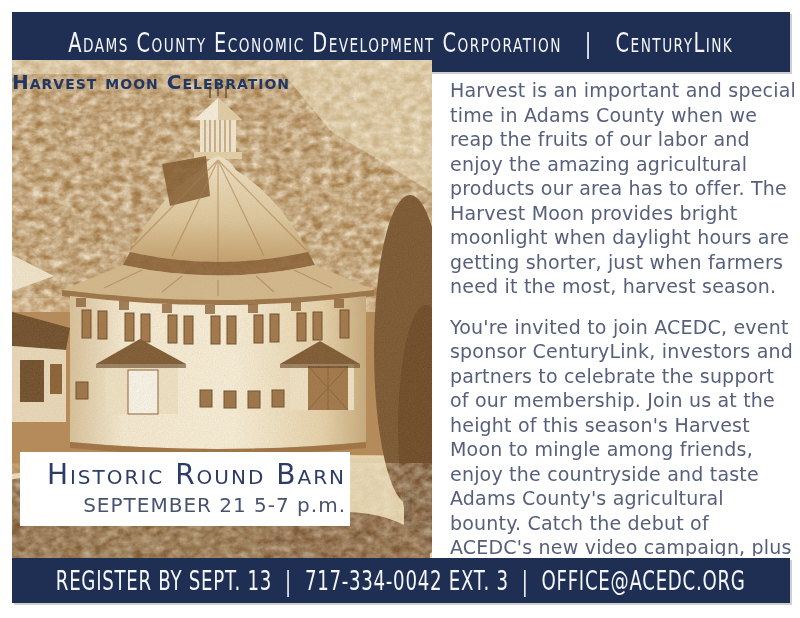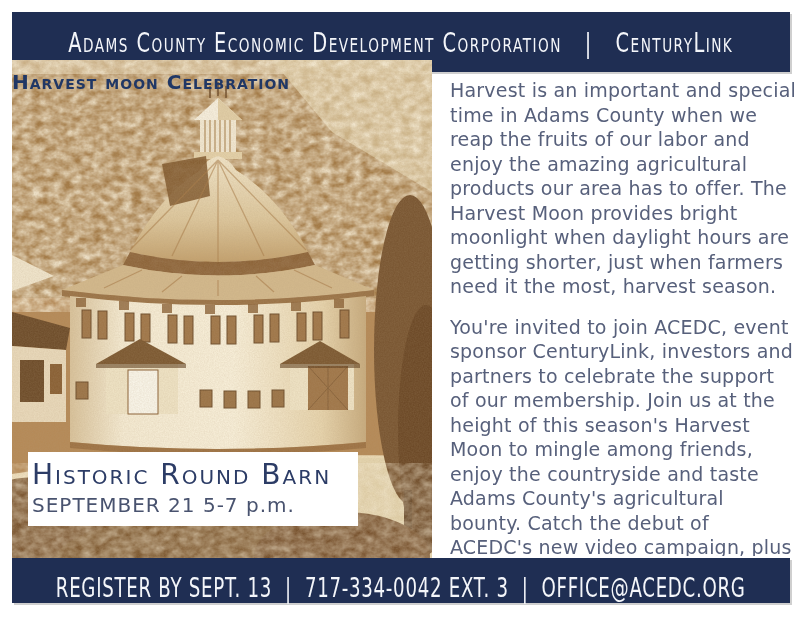--- a/index.html
+++ b/index.html
@@ -13,40 +13,40 @@
   .page{
     position:relative;width:800px;height:618px;background:#ffffff;overflow:hidden;
     font-family:"DejaVu Sans","Liberation Sans",sans-serif;
   }
   .banner{
     position:absolute;left:12px;width:778px;height:60px;background:var(--navy);
     color:#f4f6fa;display:flex;align-items:center;justify-content:center;
     box-shadow:2px 2px 0 #cfcfcf;
   }
   .banner.top{top:12px;}
-  .banner.bottom{top:558px;height:45px;align-items:flex-end;}
+  .banner.bottom{top:558px;height:45px;}
   .banner-inner{white-space:pre;transform-origin:center center;}
   .banner.top .banner-inner{
     font-variant:small-caps;font-size:27px;letter-spacing:2px;transform:scaleX(0.72);
   }
   .banner.bottom .banner-inner{
     font-size:26px;letter-spacing:1px;transform:scaleX(0.70);
   }
   .photo{
     position:absolute;left:12px;top:60px;width:420px;height:498px;overflow:hidden;
   }
   .photo svg{display:block;width:420px;height:498px;}
   .photo-title{
     position:absolute;top:10px;left:0;width:412px;
     font-variant:small-caps;font-weight:bold;font-size:20px;letter-spacing:1px;
     color:var(--title-navy);white-space:nowrap;
   }
   .info-box{
-    position:absolute;left:16px;top:392px;width:330px;background:#ffffff;
-    text-align:left;padding:7px 4px 9px 4px;box-sizing:border-box;
+    position:absolute;left:8px;top:392px;width:330px;background:#ffffff;
+    text-align:right;padding:7px 4px 9px 4px;box-sizing:border-box;
   }
   .info-box .line1{
     font-variant:small-caps;font-size:28px;letter-spacing:2px;color:var(--caption-navy);
     white-space:nowrap;line-height:32px;
   }
   .info-box .line2{
     font-size:20px;letter-spacing:1px;color:var(--caption-sub);white-space:nowrap;
     margin-top:2px;line-height:24px;
   }
   .content{

